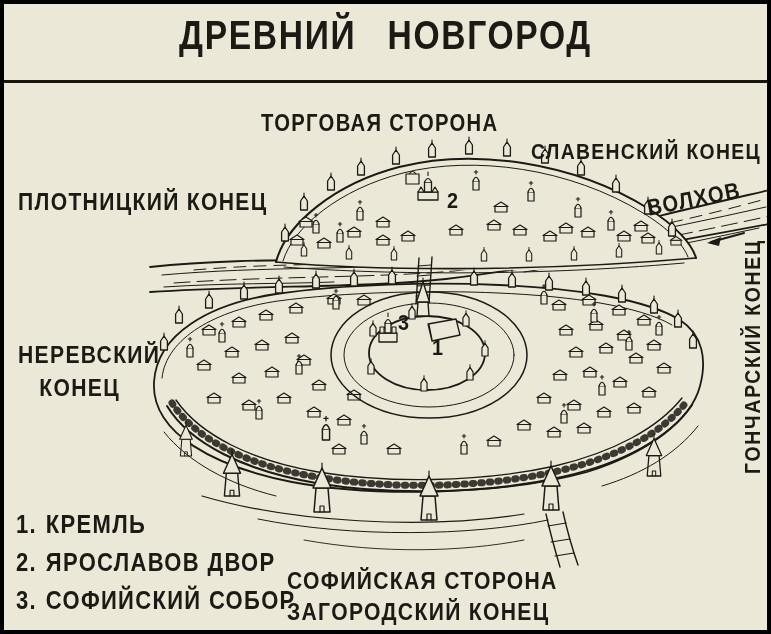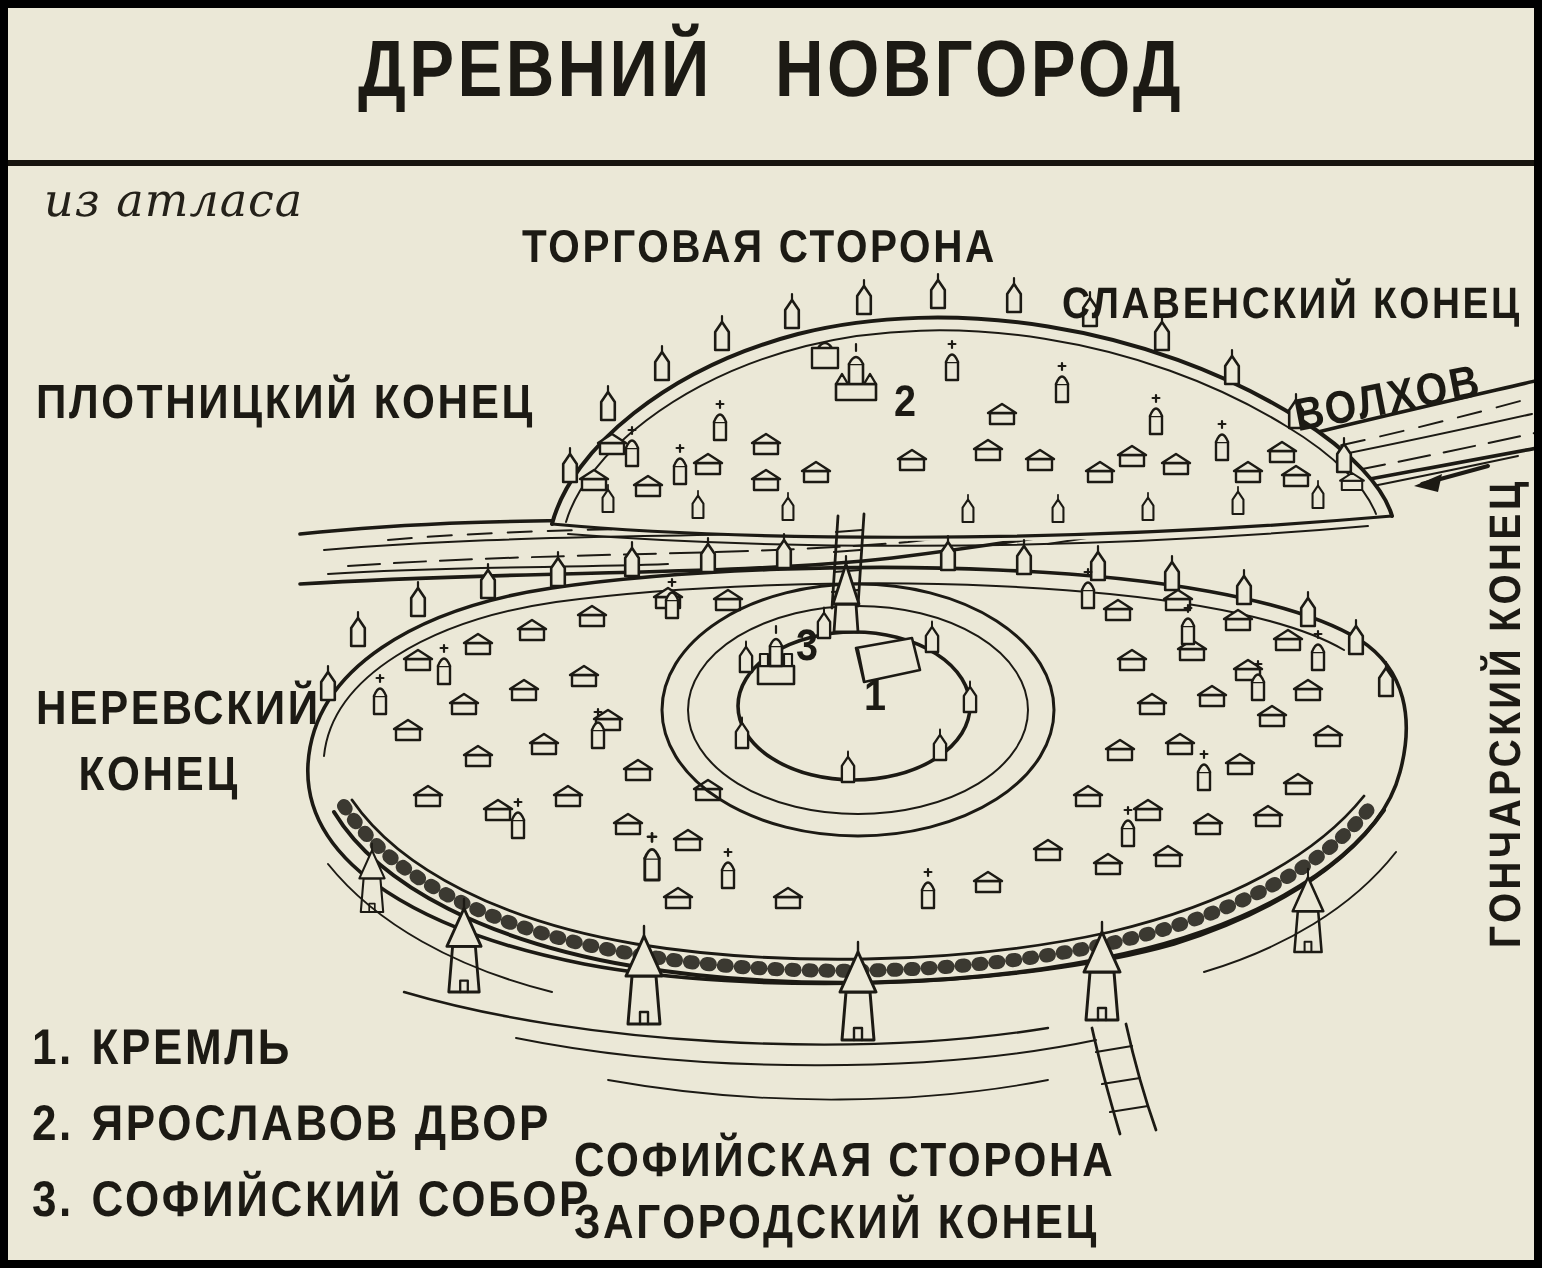--- a/index.html
+++ b/index.html
@@ -281,21 +281,20 @@
         <path d="M-6,0 L-5,-14 L5,-14 L6,0 Z" fill="#ebe8d7" stroke-width="1.4"></path>
         <path d="M-6.5,-14 L0,-34 L6.5,-14 Z" fill="#ebe8d7" stroke-width="1.4"></path>
         <line x1="0" y1="-34" x2="0" y2="-38" stroke-width="1.1"></line>
       </g>
       <use href="#cathedral" transform="translate(384,338)"></use>
       <path d="M424,320 L452,315 L456,331 L428,337 Z M428,336 L425,321" fill="#ebe8d7" stroke-width="1.3"></path>
     </g>
   </svg>
 
   <div class="lbl-attr">
-    <div>из атласа</div>
   </div>
 
   <div class="lbl lbl-torgovaya">ТОРГОВАЯ СТОРОНА</div>
   <div class="lbl lbl-slavensky">СЛАВЕНСКИЙ КОНЕЦ</div>
   <div class="lbl lbl-plotnitsky">ПЛОТНИЦКИЙ КОНЕЦ</div>
   <div class="lbl lbl-volkhov">ВОЛХОВ</div>
   <div class="lbl lbl-goncharsky">ГОНЧАРСКИЙ КОНЕЦ</div>
 
   <div class="lbl lbl-nerevsky">
     <div>НЕРЕВСКИЙ</div>

